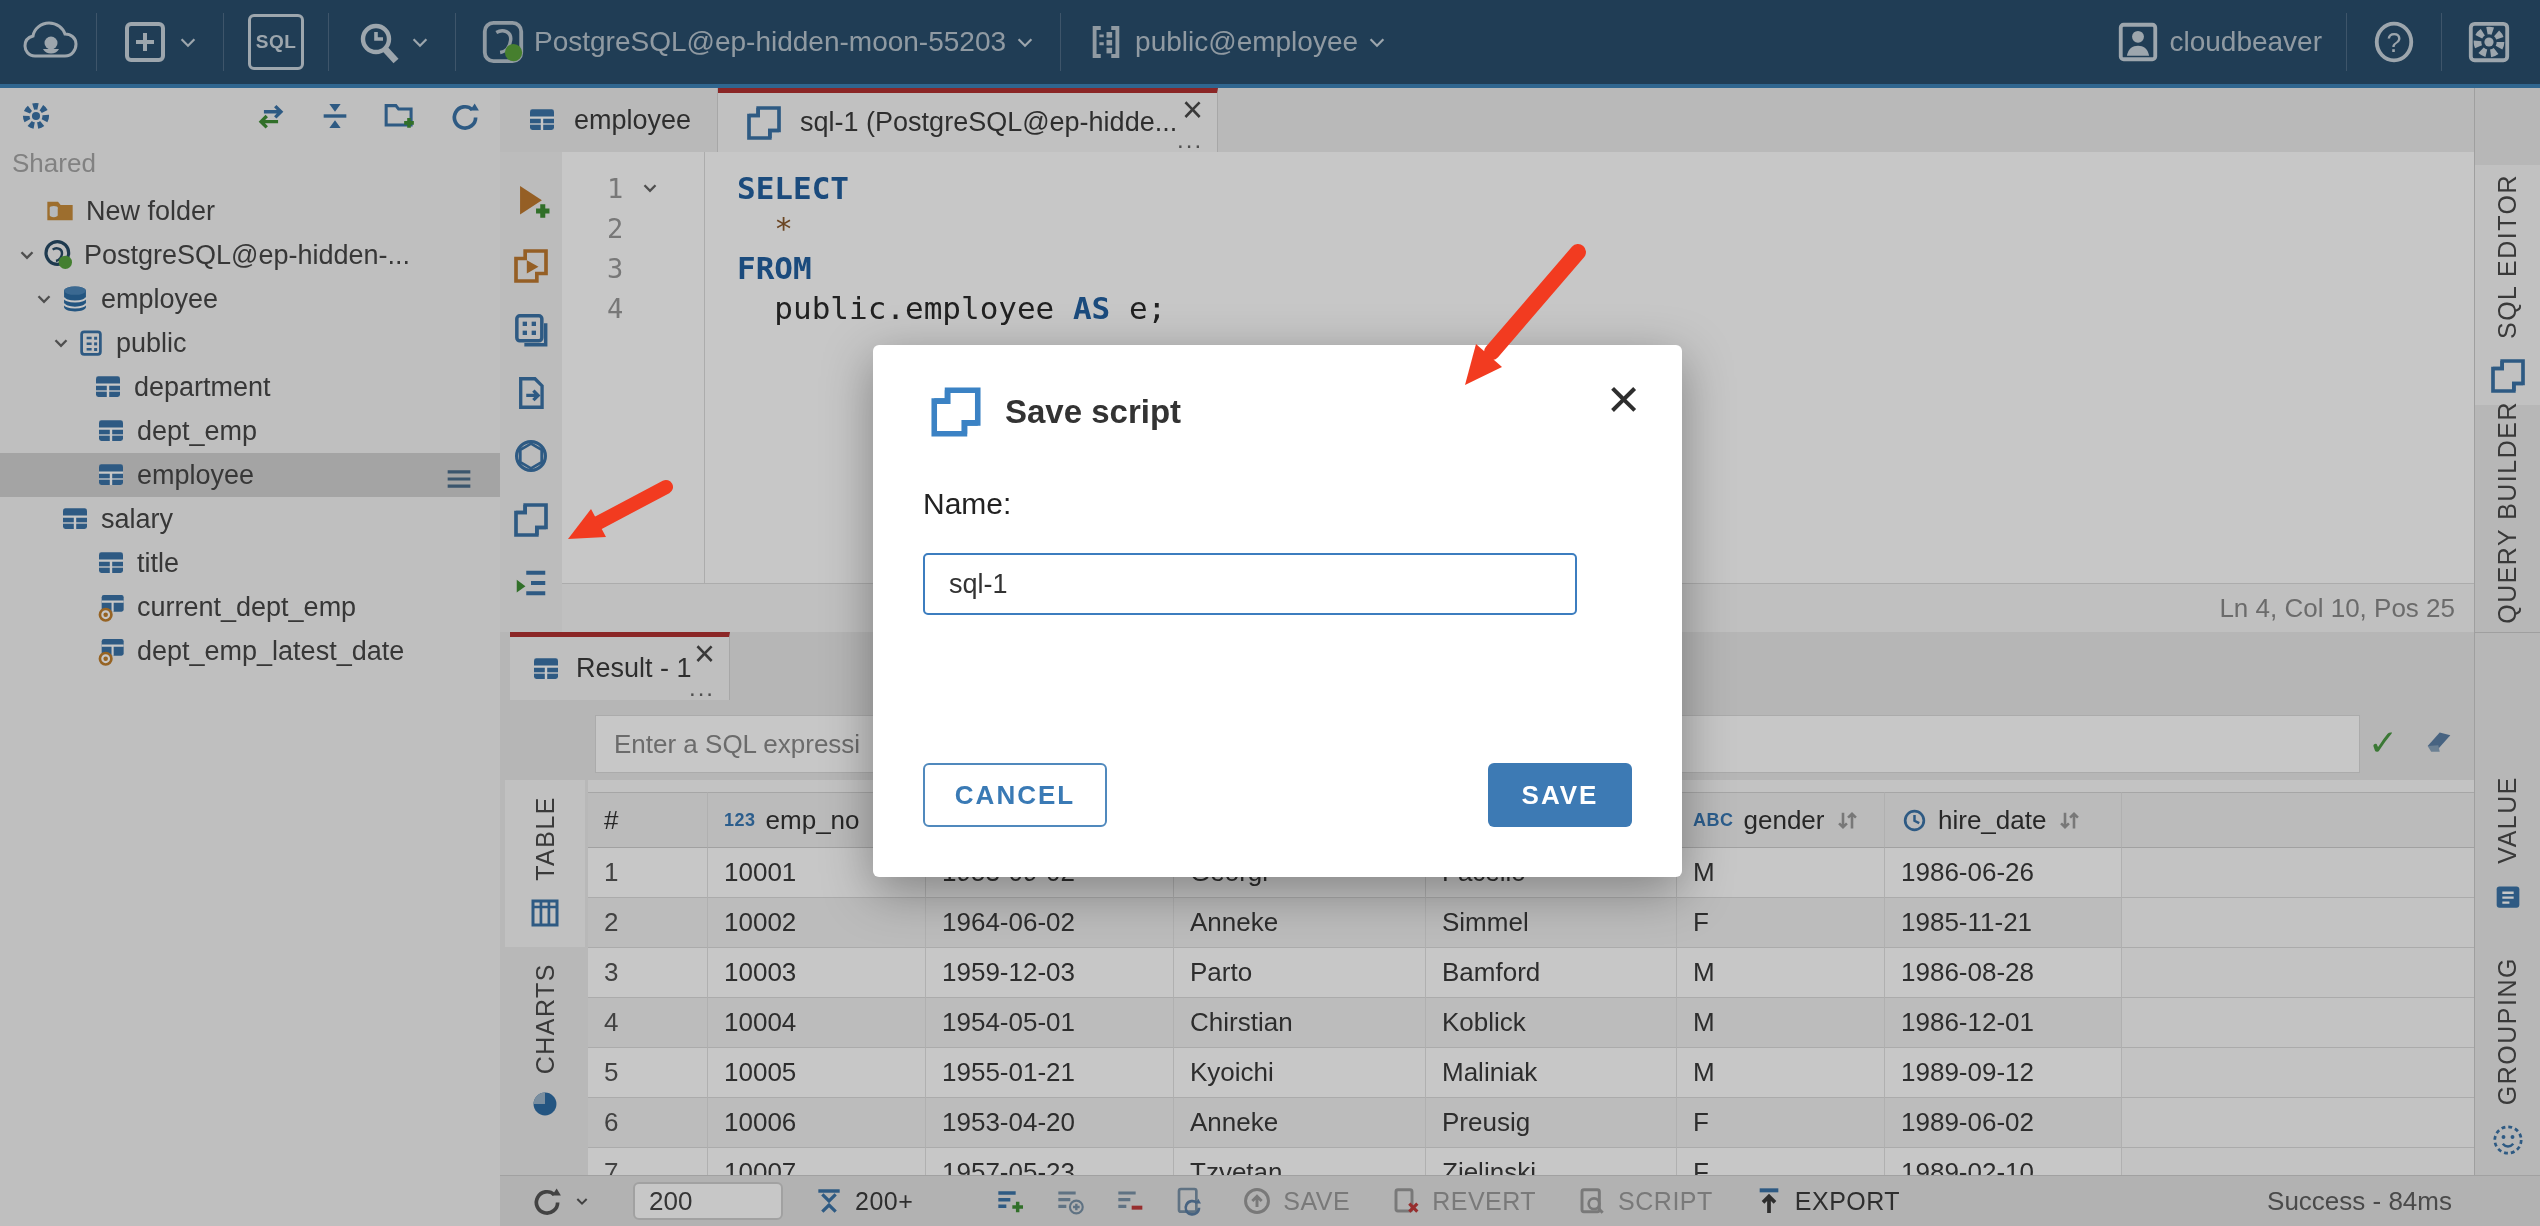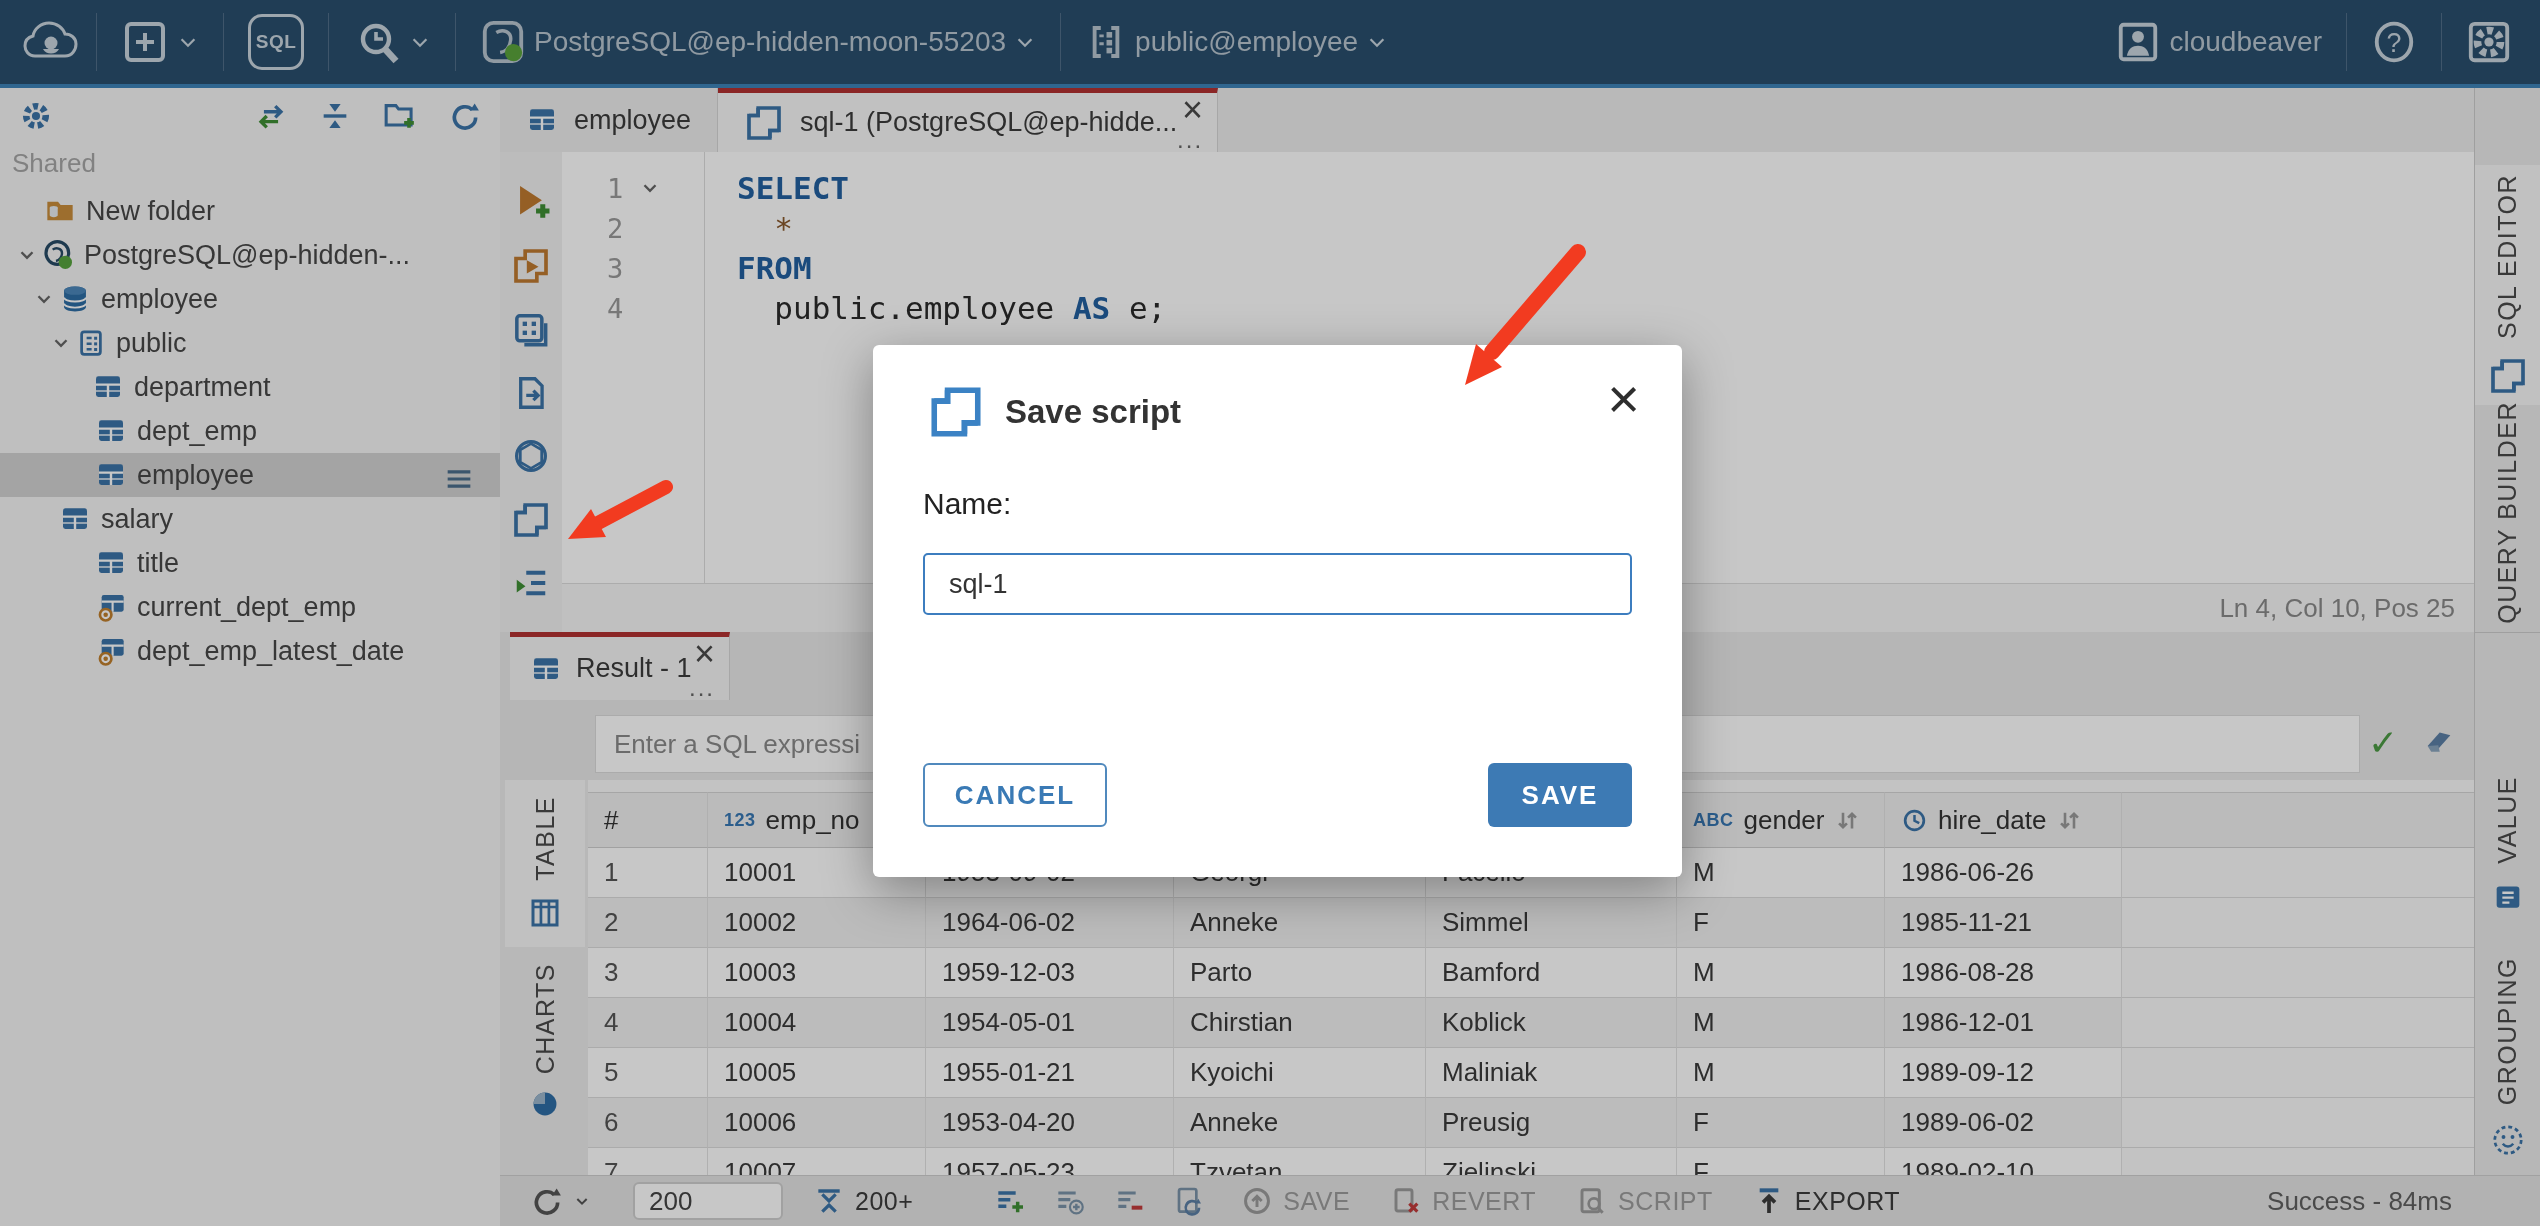--- a/index.html
+++ b/index.html
@@ -4,21 +4,21 @@
 <style>
   html,body{margin:0;padding:0;background:#888;}
   .app{position:relative;width:2540px;height:1226px;background:#fff;overflow:hidden;
        font-family:"Liberation Sans","DejaVu Sans",sans-serif;-webkit-font-smoothing:antialiased;}
   .icon{display:inline-flex;align-items:center;justify-content:center;flex:none;}
   
   .navbar{position:absolute;left:0;top:0;right:0;height:84px;background:#2a4f6e;
           border-bottom:4px solid #3e83b8;display:flex;align-items:center;color:#c9d5de;}
   .nav-div{width:1px;height:58px;background:rgba(255,255,255,.18);margin:0 10px;flex:none;}
   .nav-btn{display:flex;align-items:center;gap:8px;padding:0 14px;flex:none;}
-  .sqlbox{width:50px;height:50px;border:3px solid #c9d5de;border-radius:14px;display:flex;
+  .sqlbox{width:50px;height:50px;border:3px solid #c9d5de;border-radius:6px;display:flex;
           align-items:center;justify-content:center;font-size:19px;font-weight:bold;letter-spacing:.5px;}
   .nav-label{font-size:28px;color:#b9c6d0;white-space:nowrap;}
   .nav-spacer{flex:1;}
   
   .sidebar{position:absolute;left:0;top:88px;width:500px;bottom:0;background:#f5f5f5;border-right:1px solid #cfcfcf;}
   .sb-toolbar{height:56px;display:flex;align-items:center;padding:0 18px;}
   .sb-tools{margin-left:auto;display:flex;align-items:center;gap:30px;}
   .sb-section{font-size:26px;color:#a6a6a6;padding:4px 12px 10px;}
   .tree-row{height:44px;display:flex;align-items:center;font-size:27px;color:#474747;position:relative;}
   .tree-row.selected{background:#d2d2d2;}
@@ -86,21 +86,21 @@
   .rail-tab{position:absolute;left:0;width:65px;display:flex;flex-direction:column;align-items:center;justify-content:center;gap:16px;}
   .rail-tab.active{background:#f8f8f8;}
   .rail-split{position:absolute;left:0;right:0;top:544px;border-top:1px solid #ccc;}
   
   .dim{position:absolute;inset:0;background:rgba(0,0,0,.22);z-index:40;}
   .modal{position:absolute;left:873px;top:345px;width:809px;height:532px;background:#fff;border-radius:6px;
          box-shadow:0 14px 50px rgba(0,0,0,.35);z-index:50;}
   .modal-title{position:absolute;left:132px;top:48px;font-size:33px;font-weight:bold;color:#333;}
   .modal-x{position:absolute;right:42px;top:26px;font-size:56px;font-weight:300;color:#2e2e2e;line-height:56px;}
   .modal-namelabel{position:absolute;left:50px;top:142px;font-size:30px;color:#222;}
-  .modal-input{position:absolute;left:50px;top:208px;width:709px;height:62px;box-sizing:border-box;
+  .modal-input{position:absolute;left:50px;top:208px;width:654px;height:62px;box-sizing:border-box;
                border:2px solid #3c7dbf;border-radius:5px;font-size:27px;color:#333;padding:4px 24px;font-family:inherit;outline:none;}
   .btn{position:absolute;top:418px;height:64px;box-sizing:border-box;border-radius:6px;display:flex;align-items:center;
        justify-content:center;font-size:26px;font-weight:bold;letter-spacing:2px;font-family:inherit;}
   .btn-cancel{left:50px;width:184px;background:#fff;border:2px solid #5089bd;color:#3a7ab5;}
   .btn-save{left:615px;width:144px;background:#3d7ab4;border:none;color:#fff;}
   .arrows{position:absolute;inset:0;z-index:60;pointer-events:none;}
 </style>
 </head>
 <body>
 

